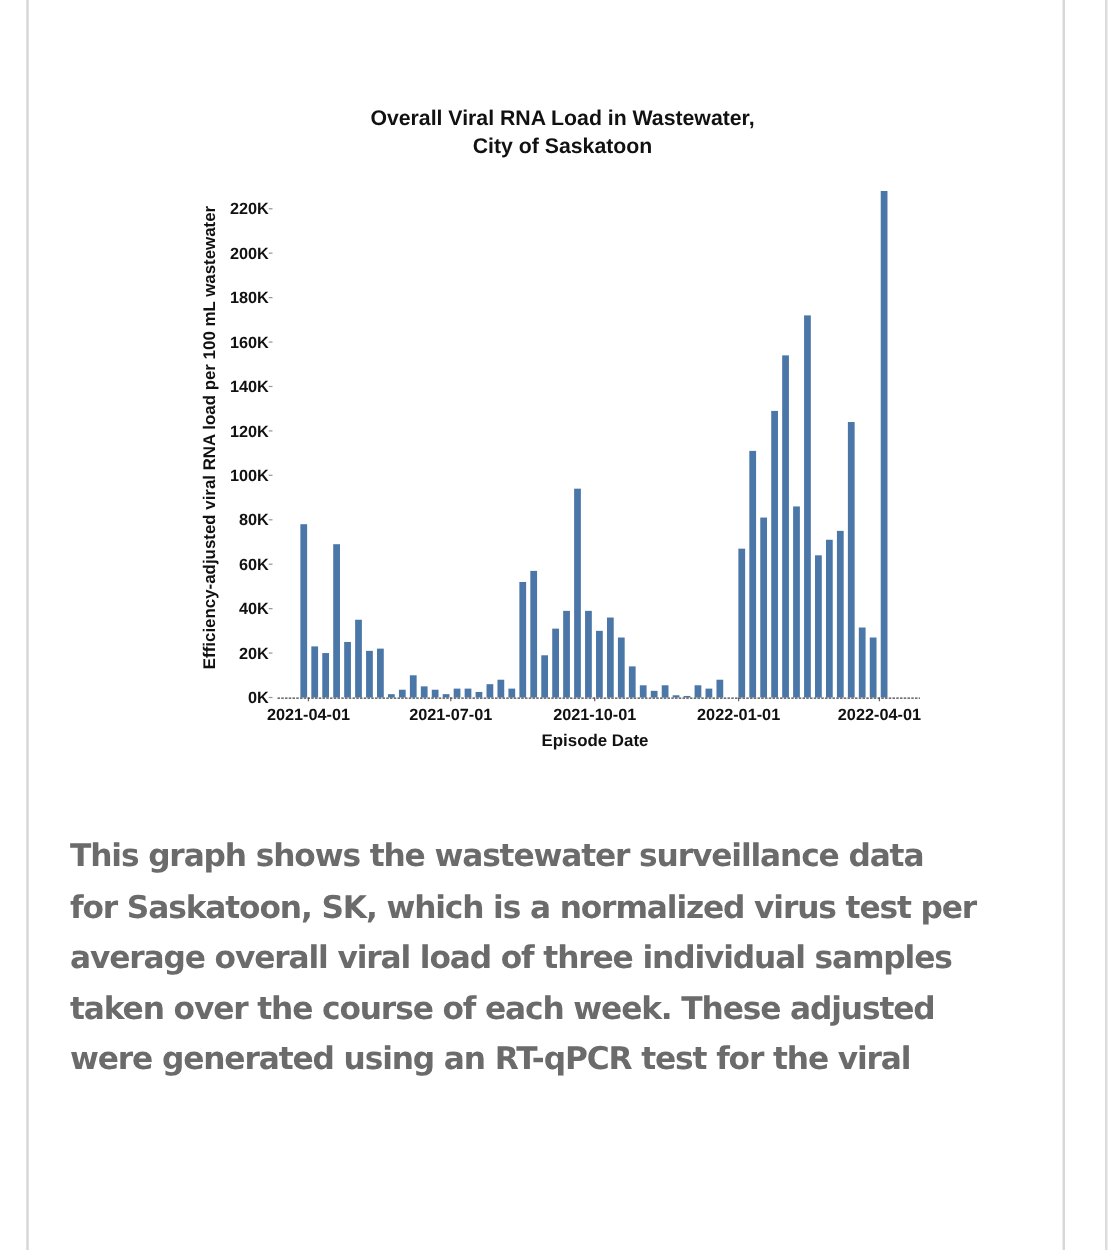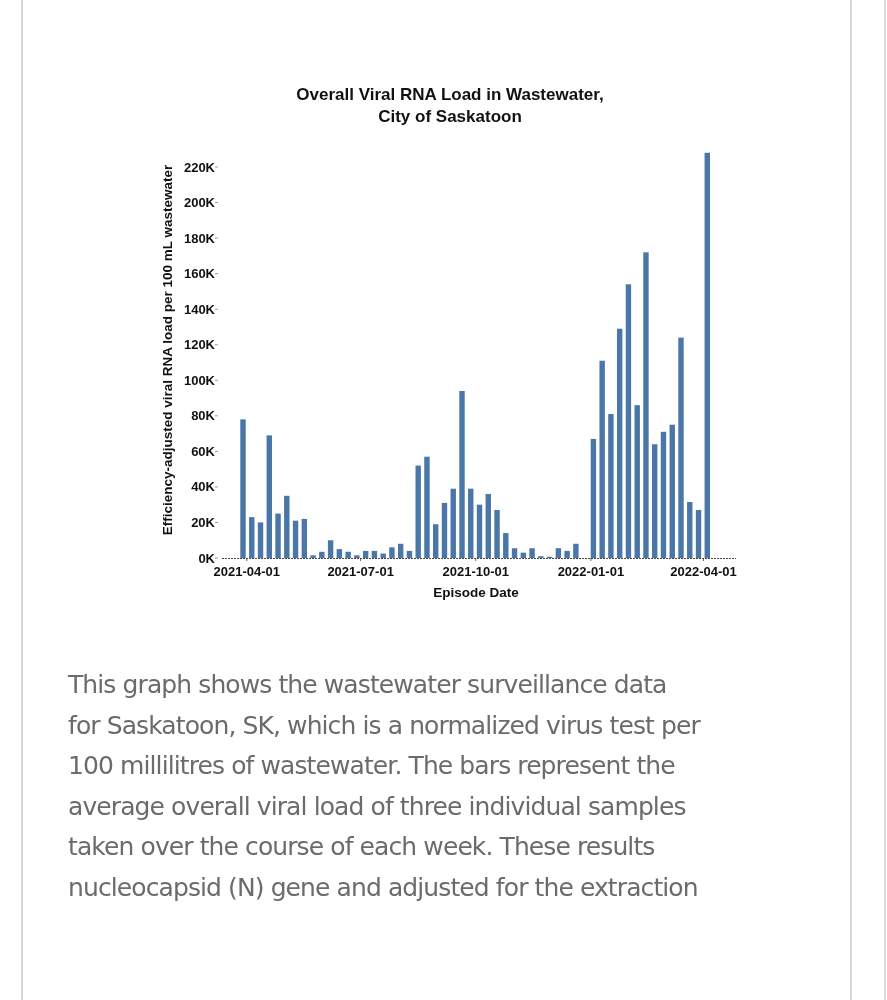--- a/index.html
+++ b/index.html
@@ -10,22 +10,22 @@
     position: relative;
   }
   .frame-left { position: absolute; left: 21px; top: 0; width: 2px; height: 1000px; background: #d8d8d8; }
   .frame-right { position: absolute; left: 850px; top: 0; width: 2px; height: 1000px; background: #d8d8d8; }
   .frame-edge { position: absolute; left: 884px; top: 0; width: 2px; height: 1000px; background: #dcdcdc; }
   #chart { position: absolute; left: 0; top: 0; }
   .chart-title { font-family: "Liberation Sans", sans-serif; font-weight: bold; font-size: 17px; fill: #111; }
   .tick-label { font-family: "Liberation Sans", sans-serif; font-weight: bold; font-size: 13px; fill: #111; }
   .axis-label { font-family: "Liberation Sans", sans-serif; font-weight: bold; font-size: 13.5px; fill: #111; }
   .caption {
-    position: absolute; left: 68px; top: 665px; width: 760px;
-    font-family: "DejaVu Sans", sans-serif; font-weight: normal;
+    position: absolute; left: 56px; top: 665px; width: 760px;
+    font-family: "DejaVu Sans", sans-serif; font-weight: bold;
     font-size: 25px; line-height: 40.6px; color: #6b6b6b;
     letter-spacing: -0.9px;
   }
   .caption-line { display: block; white-space: nowrap; }
 </style>
 </head>
 <body>
 
 <div class="frame-left"></div>
 <div class="frame-right"></div>
@@ -128,17 +128,16 @@
       <rect x="687.06" y="502.02" width="5.4" height="55.98" fill="#4a76a8"></rect>
       <rect x="695.82" y="510.01" width="5.4" height="47.99" fill="#4a76a8"></rect>
       <rect x="704.58" y="152.78" width="5.4" height="405.22" fill="#4a76a8"></rect>
     </g>
   <line id="baseline" x1="222" x2="736" y1="558.5" y2="558.5" stroke="#444" stroke-width="1" stroke-dasharray="2,1"></line>
 </svg>
 
 <div class="caption">
   <span class="caption-line">This graph shows the wastewater surveillance data</span>
   <span class="caption-line">for Saskatoon, SK, which is a normalized virus test per</span>
-  <span class="caption-line">100 millilitres of wastewater. The bars represent the</span>
   <span class="caption-line">average overall viral load of three individual samples</span>
-  <span class="caption-line">taken over the course of each week. These results</span>
-  <span class="caption-line">nucleocapsid (N) gene and adjusted for the extraction</span>
+  <span class="caption-line">taken over the course of each week. These adjusted</span>
+  <span class="caption-line">were generated using an RT-qPCR test for the viral</span>
 </div>
 
 </body></html>

